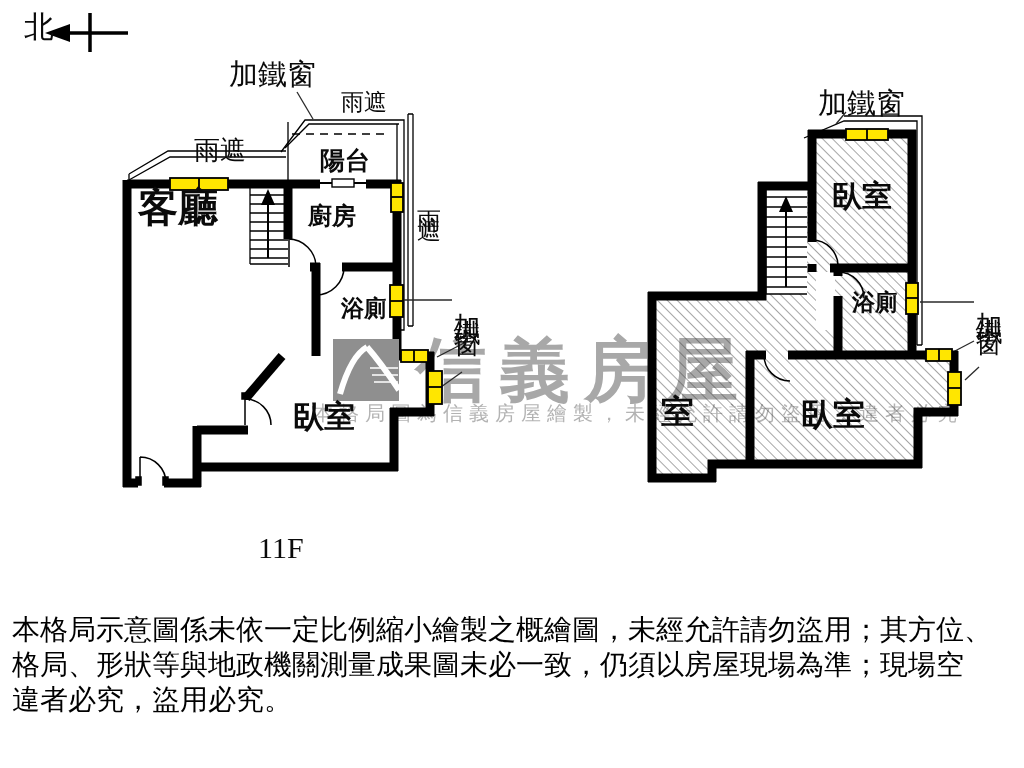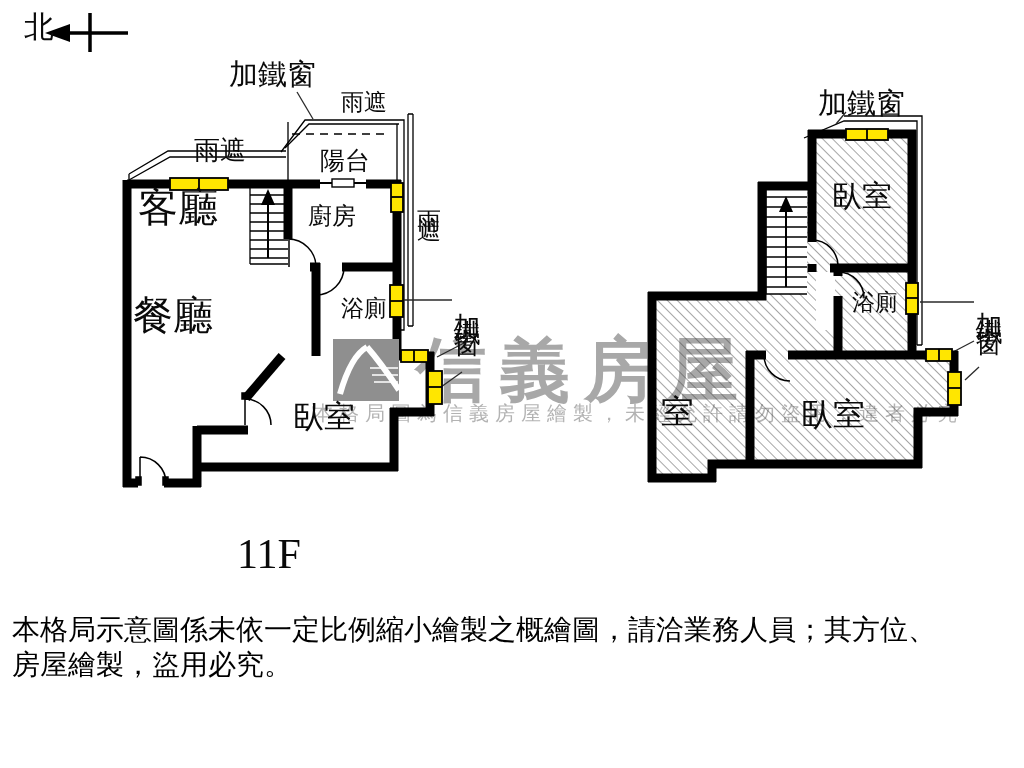--- a/index.html
+++ b/index.html
@@ -6,21 +6,21 @@
   #canvas{position:relative;width:1024px;height:768px;background:#fff;overflow:hidden;
           font-family:"Liberation Serif","DejaVu Serif",serif;}
   #plan-svg{position:absolute;left:0;top:0;z-index:2;}
   .lbl{position:absolute;color:#0a0a0a;white-space:nowrap;z-index:3;line-height:1;}
   .vert{writing-mode:vertical-rl;text-orientation:upright;}
   .wm{position:absolute;z-index:1;white-space:nowrap;line-height:1;}
   #wm-brand{left:416px;top:336px;font-size:70px;font-weight:600;color:#a8a8a8;letter-spacing:14px;}
   #wm-notice{left:313px;top:403px;font-size:20px;color:#b3b3b3;letter-spacing:6px;}
   #disclaimer{position:absolute;left:12px;top:612px;z-index:3;color:#000;font-size:28px;}
   #disclaimer .dline{white-space:nowrap;line-height:35px;}
-  .room{font-weight:400;}
+  .room{font-weight:700;}
 </style>
 </head>
 <body>
 
 <div id="canvas">
 
   <div id="wm-brand" class="wm">信義房屋</div>
   <div id="wm-notice" class="wm">本格局圖為信義房屋繪製，未經允許請勿盜用，違者必究</div>
 
   <svg id="plan-svg" width="1024" height="768" viewBox="0 0 1024 768">
@@ -186,32 +186,32 @@
   </svg>
 
   <div class="lbl" style="left:24px;top:12px;font-size:30px;">北</div>
 
   <div class="lbl" style="left:229px;top:60px;font-size:29px;">加鐵窗</div>
   <div class="lbl" style="left:194px;top:138px;font-size:26px;">雨遮</div>
   <div class="lbl" style="left:341px;top:91px;font-size:23px;">雨遮</div>
   <div class="lbl vert" style="left:417px;top:192px;font-size:24px;letter-spacing:6px;">雨遮</div>
   <div class="lbl vert" style="left:453px;top:291px;font-size:27px;letter-spacing:8px;">加鐵窗</div>
   <div class="lbl room" style="left:138px;top:188px;font-size:40px;">客廳</div>
-  <div class="lbl room" style="left:133px;top:296px;font-size:40px;">餐廳</div>
   <div class="lbl room" style="left:308px;top:204px;font-size:24px;">廚房</div>
   <div class="lbl room" style="left:320px;top:148px;font-size:25px;">陽台</div>
   <div class="lbl room" style="left:341px;top:297px;font-size:23px;">浴廁</div>
   <div class="lbl room" style="left:293px;top:401px;font-size:31px;">臥室</div>
-  <div class="lbl" style="left:237px;top:533px;font-size:42px;">11F</div>
+  <div class="lbl" style="left:258px;top:533px;font-size:30px;">11F</div>
 
   <div class="lbl" style="left:818px;top:89px;font-size:29px;">加鐵窗</div>
   <div class="lbl vert" style="left:975px;top:290px;font-size:27px;letter-spacing:8px;">加鐵窗</div>
   <div class="lbl room" style="left:832px;top:181px;font-size:30px;">臥室</div>
   <div class="lbl room" style="left:852px;top:291px;font-size:23px;">浴廁</div>
   <div class="lbl room" style="left:661px;top:396px;font-size:33px;">室</div>
   <div class="lbl room" style="left:801px;top:398px;font-size:32px;">臥室</div>
 
   <div id="disclaimer">
-    <div class="dline">本格局示意圖係未依一定比例縮小繪製之概繪圖，請洽業務人員；其方位、</div>
-    <div class="dline">房屋繪製，盜用必究。</div>
+    <div class="dline">本格局示意圖係未依一定比例縮小繪製之概繪圖，未經允許請勿盜用；其方位、</div>
+    <div class="dline">格局、形狀等與地政機關測量成果圖未必一致，仍須以房屋現場為準；現場空</div>
+    <div class="dline">違者必究，盜用必究。</div>
   </div>
 
 </div>
 
 </body></html>

